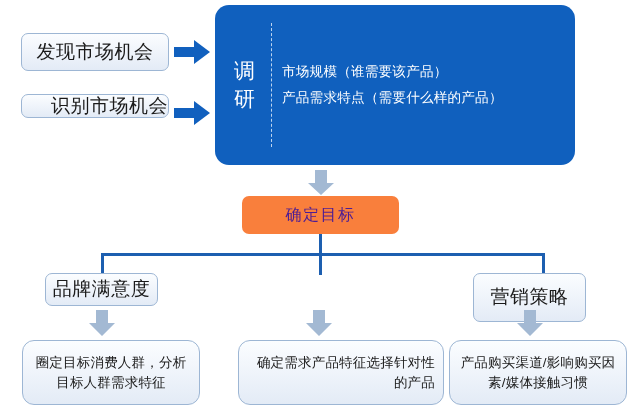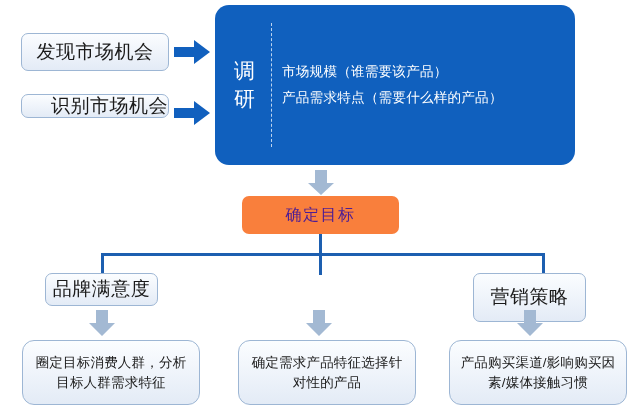--- a/index.html
+++ b/index.html
@@ -195,21 +195,21 @@
   <div class="arrow-down" style="left:516px; top:310px;">
     <svg viewBox="0 0 28 26" preserveAspectRatio="none" aria-hidden="true">
       <path d="M8 0 L20 0 L20 13 L27 13 L14 26 L1 13 L8 13 Z" fill="currentColor"></path>
     </svg>
   </div>
 
   <div class="lightbox big" style="left:22px; top:340px; width:178px; height:65px;">
     <span>圈定目标消费人群，分析目标人群需求特征</span>
   </div>
 
-  <div class="lightbox big" style="left:238px; top:340px; width:178px; height:65px;">
+  <div class="lightbox big" style="left:238px; top:340px; width:206px; height:65px;text-align:right;">
     <span>确定需求产品特征选择针对性的产品</span>
   </div>
 
   <div class="lightbox big" style="left:449px; top:340px; width:178px; height:65px;">
     <span>产品购买渠道/影响购买因素/媒体接触习惯</span>
   </div>
 
 </div>
 
 </body></html>

